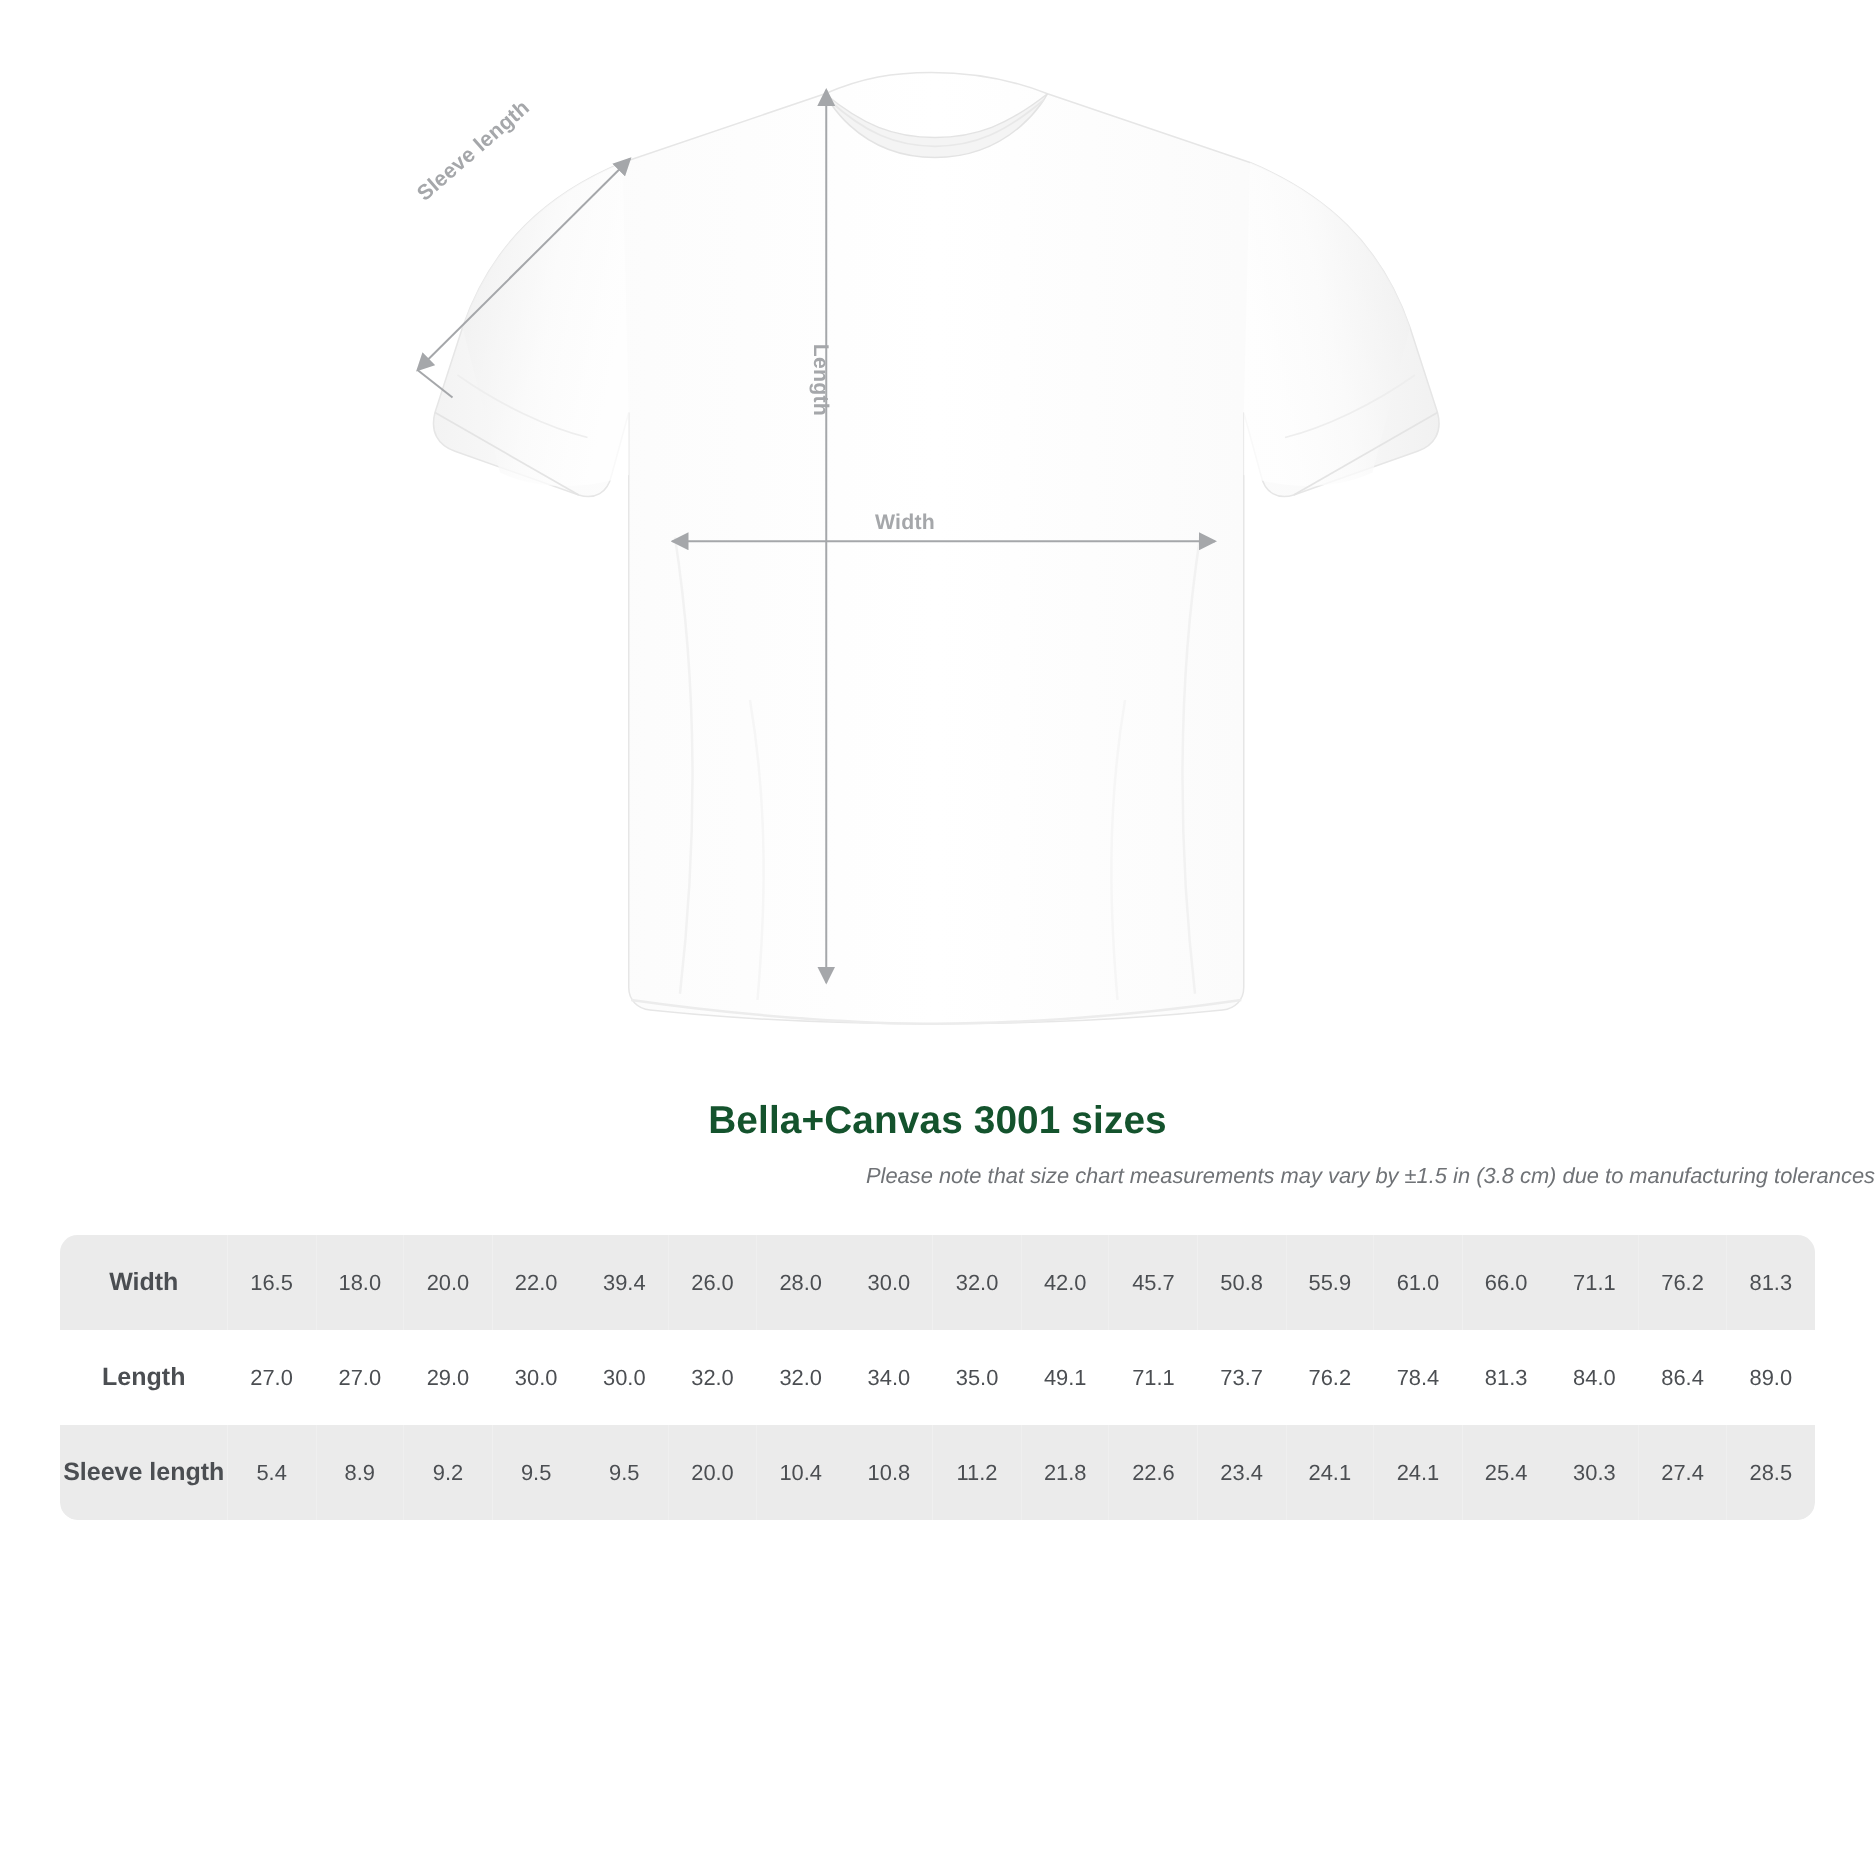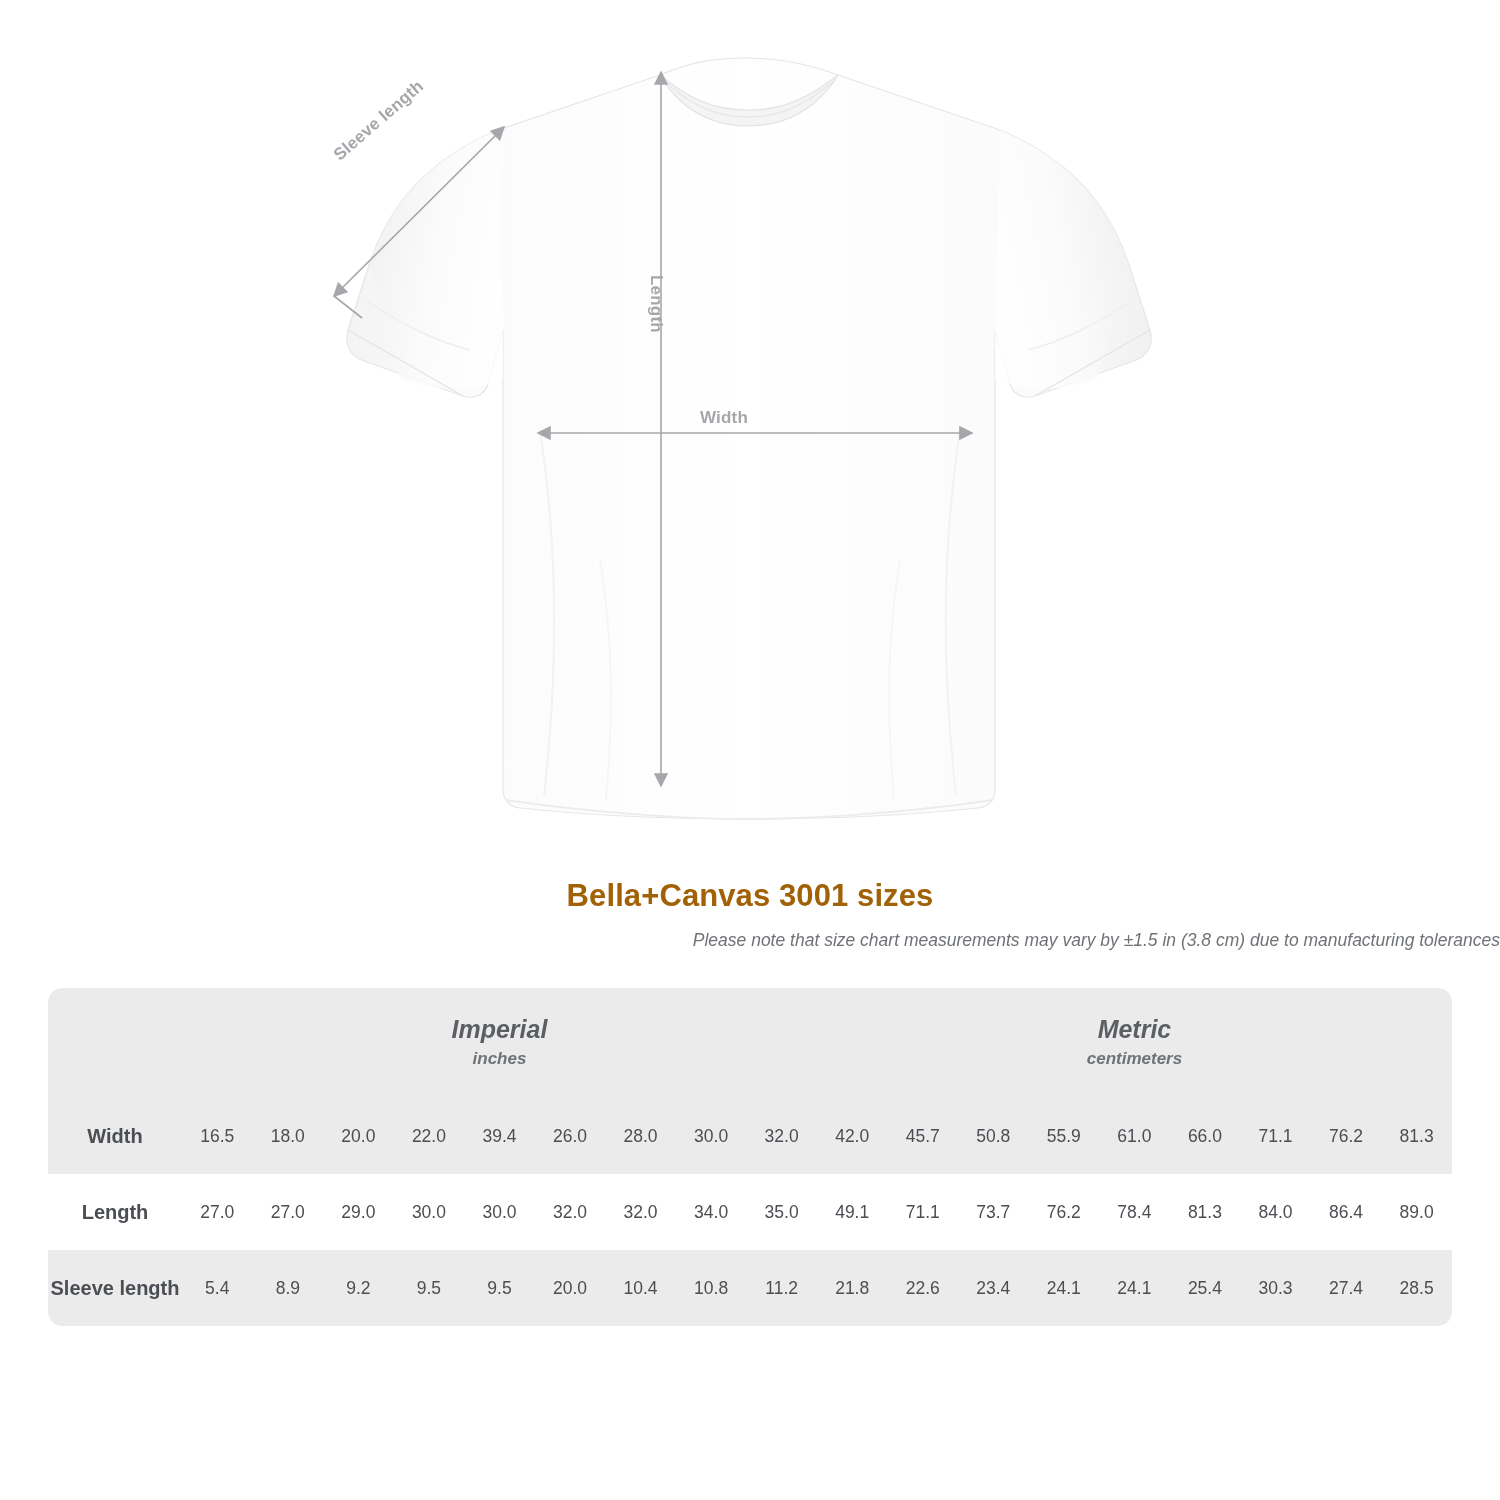--- a/index.html
+++ b/index.html
@@ -61,21 +61,21 @@
   .dim-label.width {
     left: 700px;
     top: 408px;
   }
 
   
   .chart-title {
     text-align: center;
     font-size: 31px;
     font-weight: bold;
-    color: #a16207;
+    color: #14532d;
     margin: 18px 0 0 0;
     letter-spacing: 0.1px;
   }
   .chart-note {
     text-align: right;
     font-size: 17.5px;
     font-style: italic;
     color: #6f7276;
     margin: 16px 0 0 0;
   }
@@ -266,31 +266,20 @@
 
   <div class="chart-title">Bella+Canvas 3001 sizes</div>
   <div class="chart-note">Please note that size chart measurements may vary by ±1.5 in (3.8 cm) due to manufacturing tolerances</div>
 
   <div class="table-wrap">
     <table class="sizes">
       <colgroup>
         <col class="col-size">
       </colgroup>
       <thead>
-        <tr class="unit-row">
-          <th class="rounded-top-left"></th>
-          <th colspan="9">
-            <span class="unit-title">Imperial</span>
-            <span class="unit-sub">inches</span>
-          </th>
-          <th colspan="9" class="rounded-top-right">
-            <span class="unit-title">Metric</span>
-            <span class="unit-sub">centimeters</span>
-          </th>
-        </tr>
       </thead>
       <tbody>
         <tr class="shaded">
           <th class="rowhead">Width</th>
           <td class="cell">16.5</td>
           <td class="cell">18.0</td>
           <td class="cell">20.0</td>
           <td class="cell">22.0</td>
           <td class="cell">39.4</td>
           <td class="cell">26.0</td>

